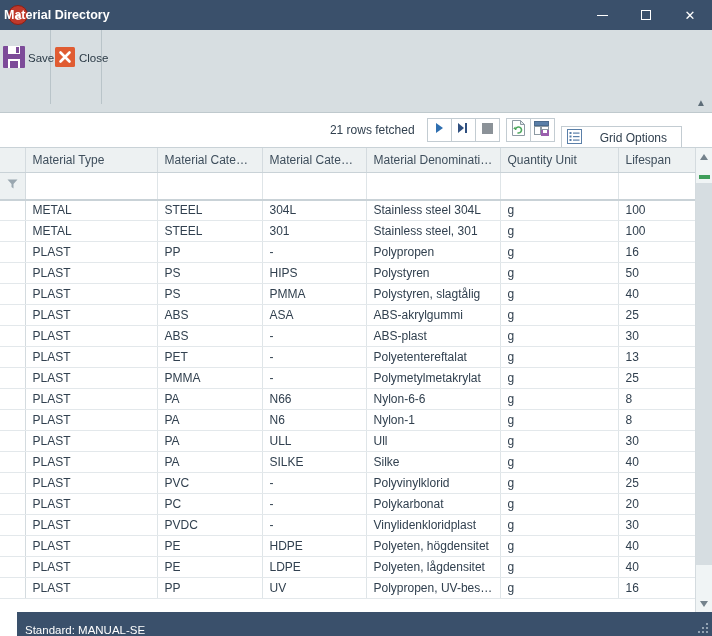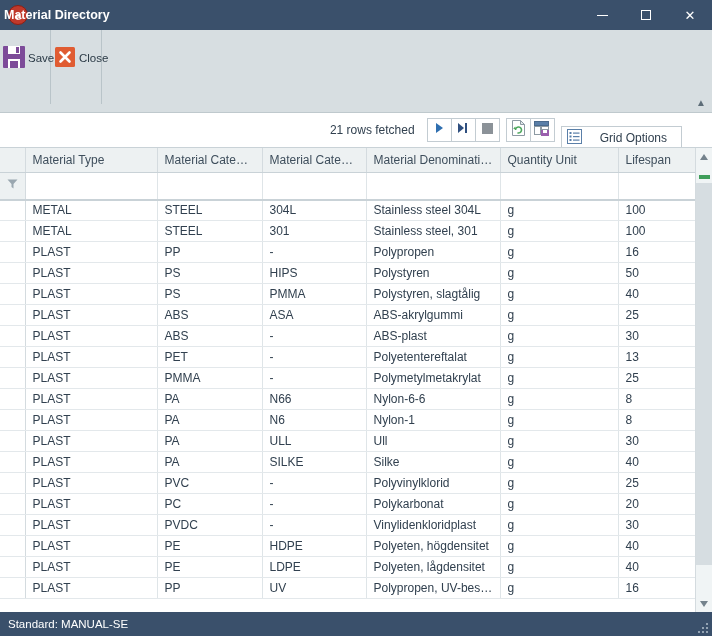--- a/index.html
+++ b/index.html
@@ -311,25 +311,26 @@
     background: #d6dde1;
     cursor: default;
   }
 
   
   .statusbar {
     height: 24px;
     background: #3a506b;
     color: #ffffff;
     display: flex;
-    align-items: center;
+    align-items: flex-end;
     padding-left: 8px;
     font-size: 11.5px;
     flex: 0 0 auto;
     position: relative;
+    margin-left: 17px;
   }
   .resize-grip {
     position: absolute;
     right: 4px;
     bottom: 3px;
     width: 12px;
     height: 12px;
   }
   .resize-grip i {
     position: absolute;

